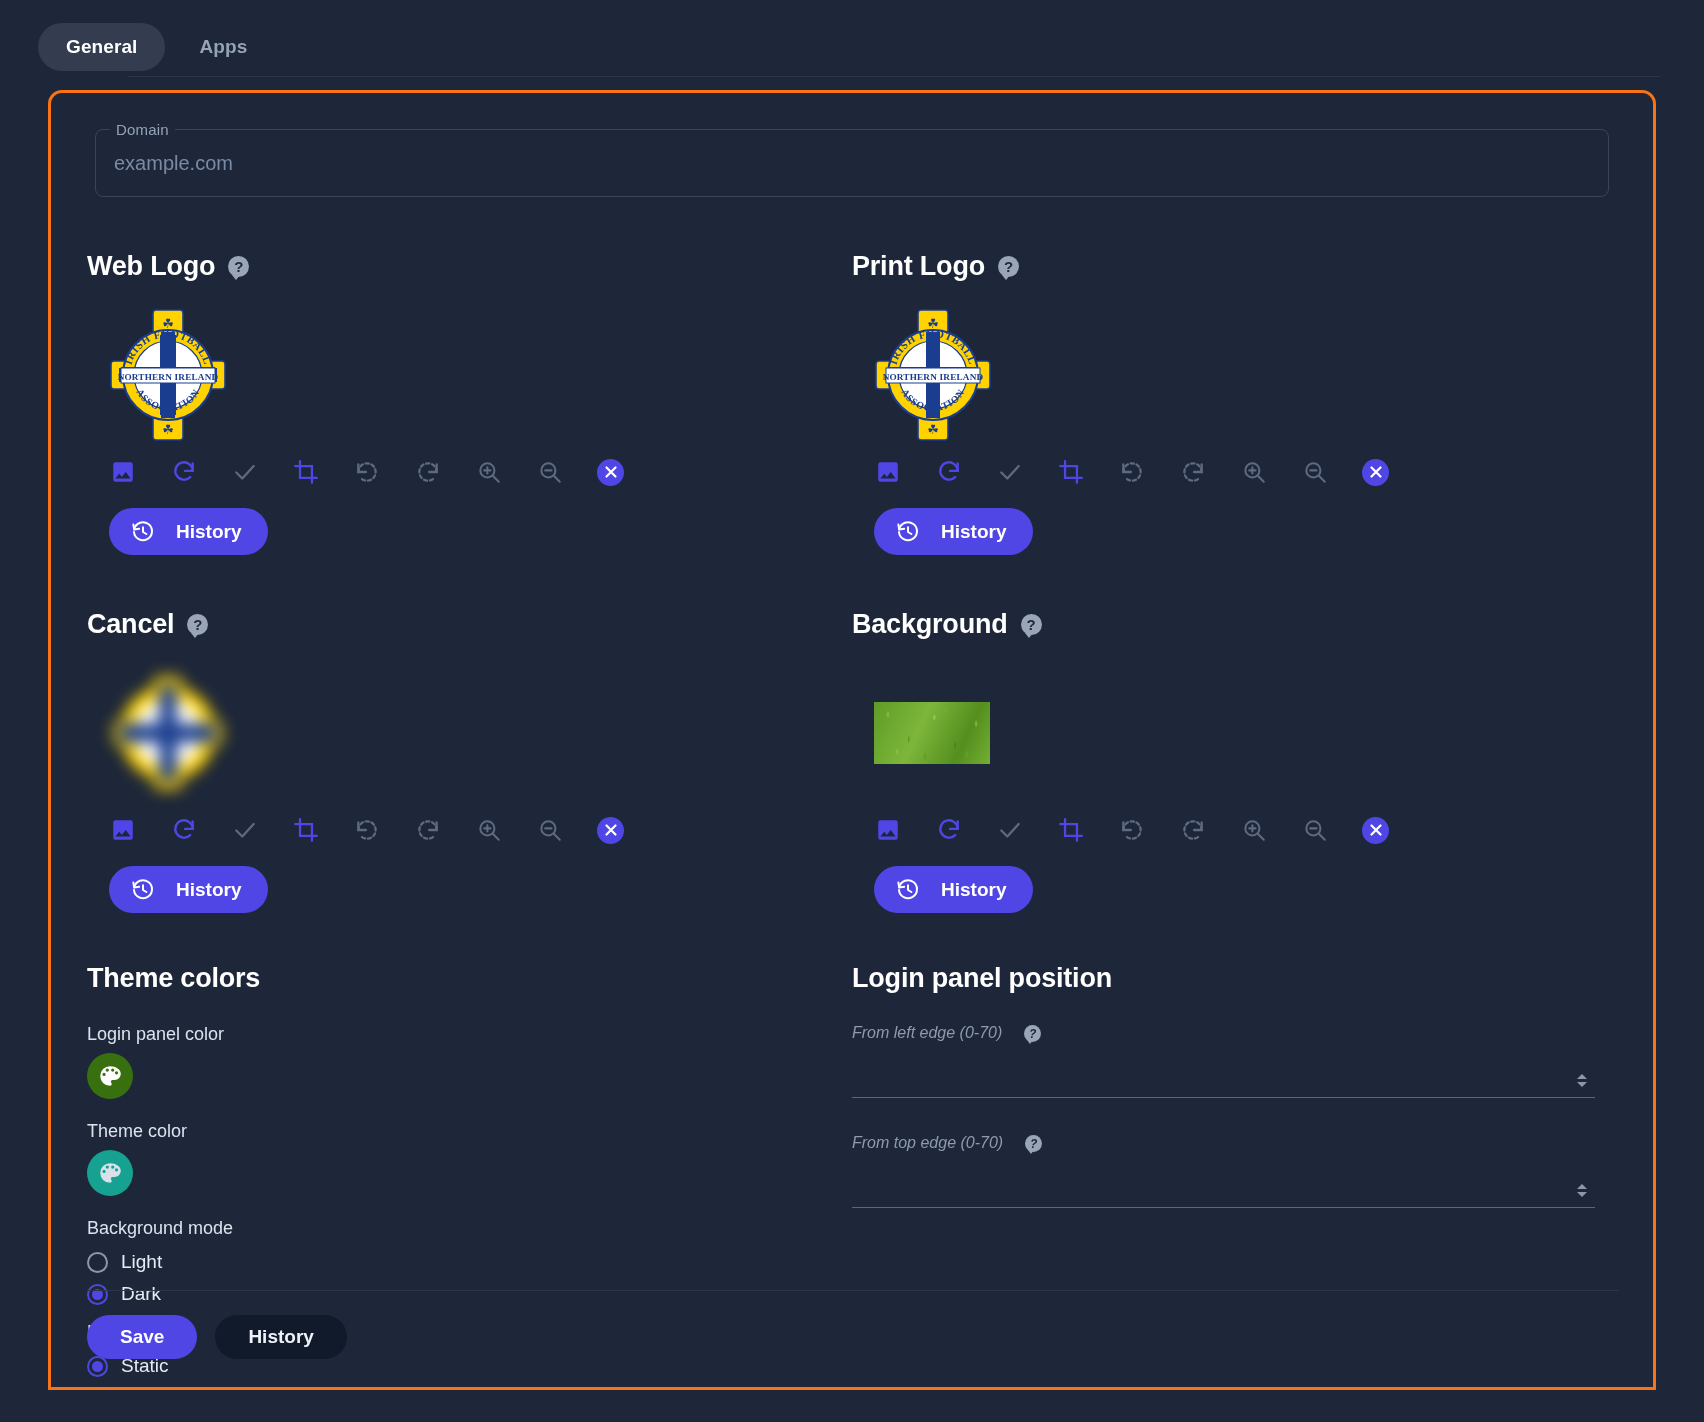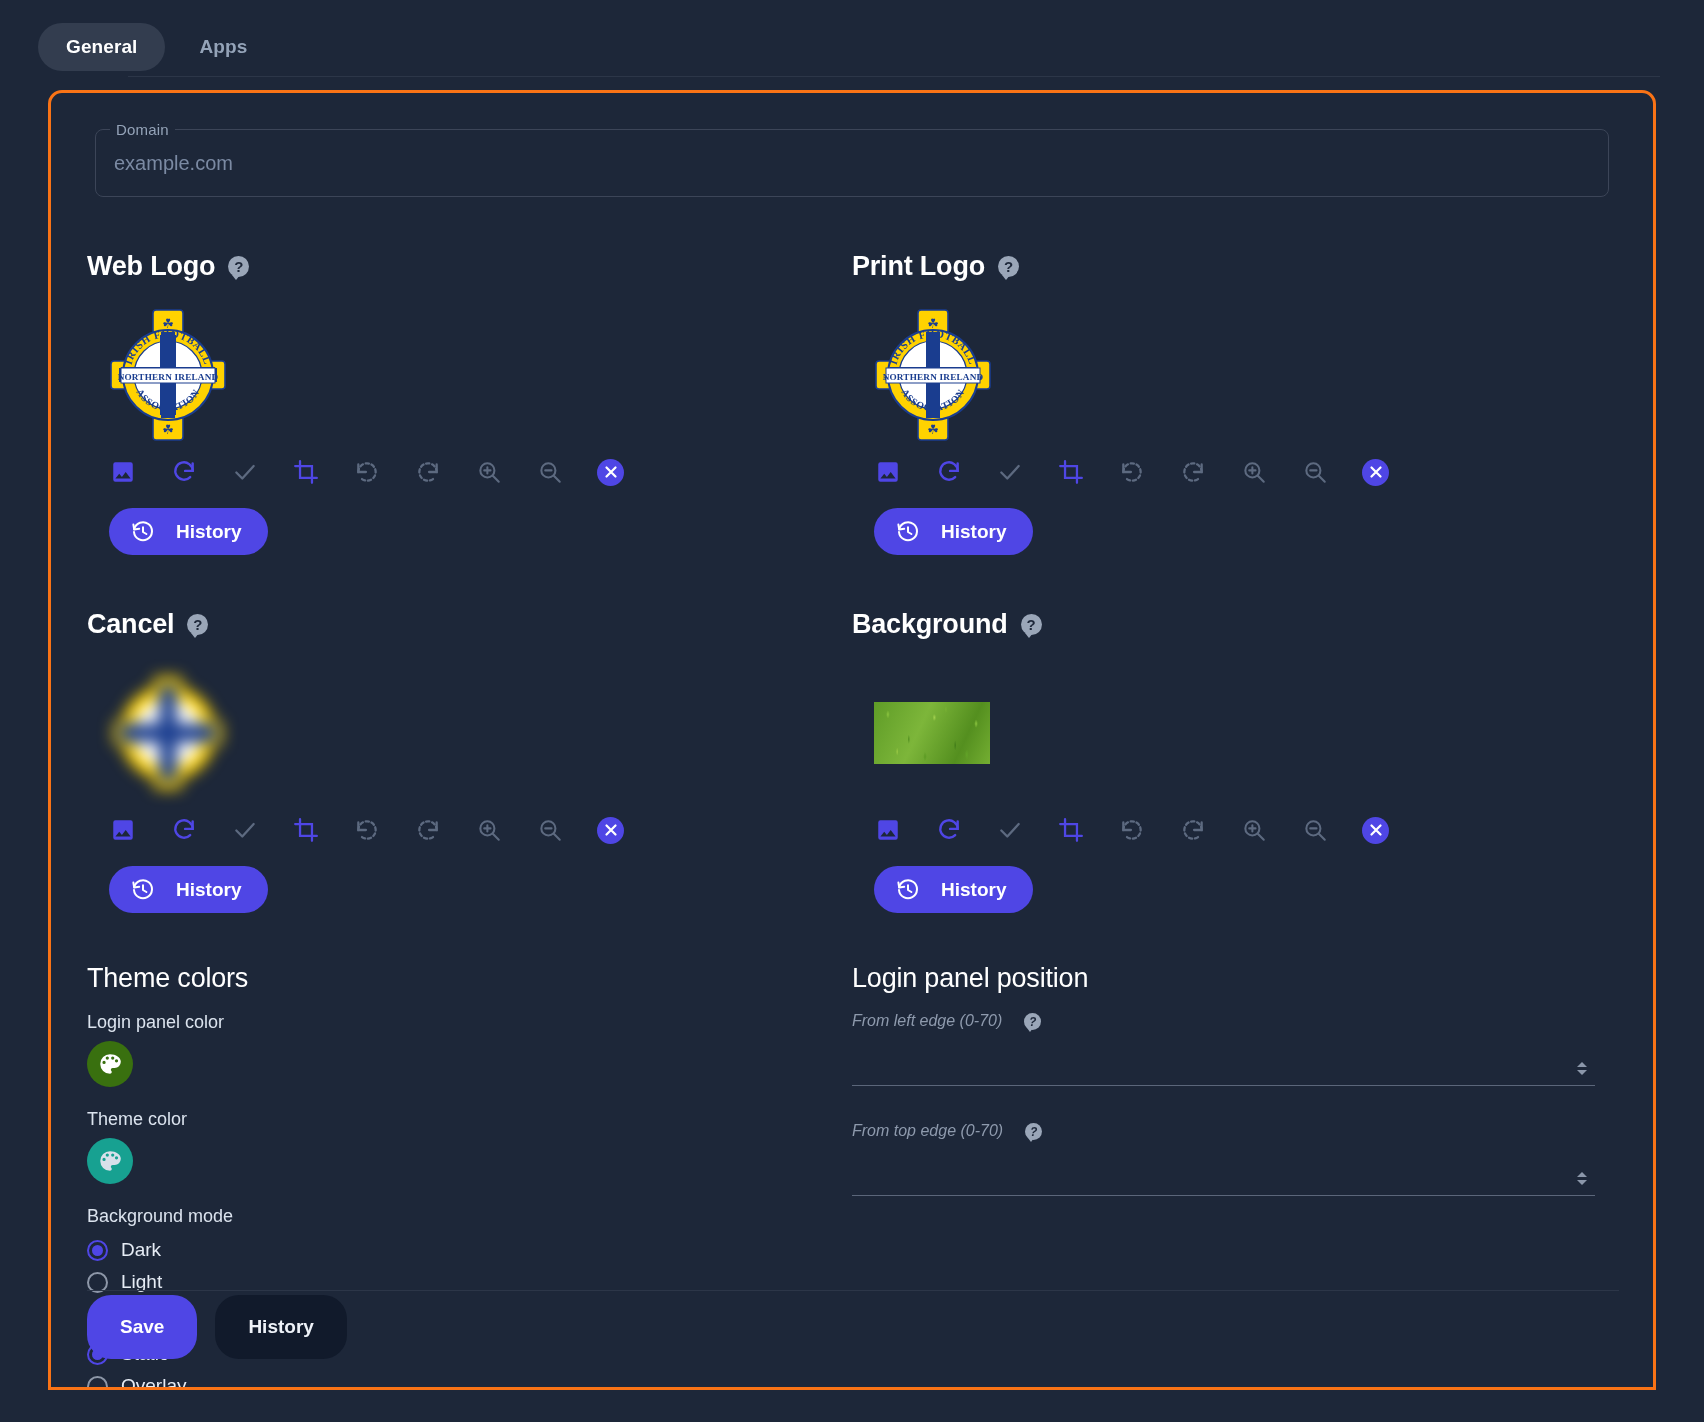--- a/index.html
+++ b/index.html
@@ -156,23 +156,23 @@
     border: none; border-radius: 26px;
     height: 47px; padding: 0 27px 0 22px;
     font-size: 19px; font-weight: 700;
     font-family: "Liberation Sans", sans-serif;
     cursor: pointer;
   }
   .history-btn svg { display: block; }
 
   
   .block-title {
-    font-size: 27px; font-weight: 400; color: #ffffff;
+    font-size: 27px; font-weight: 700; color: #ffffff;
     letter-spacing: -.2px;
-    margin-bottom: 18px;
+    margin-bottom: 30px;
   }
   .field-label { font-size: 18px; color: #dbe3ee; margin-bottom: 8px; }
   .swatch {
     width: 46px; height: 46px; border-radius: 50%;
     display: flex; align-items: center; justify-content: center;
     cursor: pointer; margin-bottom: 22px;
   }
   .palette-ico { width: 26px; height: 26px; display:block; }
 
   .group-label { font-size: 18px; color: #dbe3ee; margin: 6px 0 7px 0; }
@@ -223,21 +223,21 @@
   .footer-rule {
     position: absolute; left: 36px; bottom: 96px;
     width: 1532px; height: 1px; background: #2c3648;
   }
   .footer {
     position: absolute; left: 36px; bottom: 28px;
     display: flex; gap: 18px;
   }
   .btn {
     border: none; border-radius: 24px;
-    height: 64px; padding: 0 33px;
+    height: 44px; padding: 0 33px;
     font-size: 19px; font-weight: 700;
     font-family: "Liberation Sans", sans-serif;
     cursor: pointer;
   }
   .btn-save   { background: #4f46e5; color: #ffffff; }
   .btn-cancel { background: #111a2b; color: #eef2f8; }
 </style>
 </head>
 <body>
 
@@ -634,26 +634,26 @@
 
         <div class="field-label">Theme color</div>
         <div class="swatch" style="background:#17a191">
           <svg class="palette-ico" viewBox="0 0 24 24" fill="#d8e0ea">
             <path d="M12 3a9 9 0 0 0 0 18c.9 0 1.6-.7 1.6-1.6 0-.4-.2-.8-.4-1.1-.3-.3-.4-.7-.4-1.1 0-.9.7-1.6 1.6-1.6h1.9A5.7 5.7 0 0 0 22 10c0-3.9-4.5-7-10-7zm-5.5 9a1.5 1.5 0 1 1 0-3 1.5 1.5 0 0 1 0 3zm3-4a1.5 1.5 0 1 1 0-3 1.5 1.5 0 0 1 0 3zm5 0a1.5 1.5 0 1 1 0-3 1.5 1.5 0 0 1 0 3zm3.5 2.5a1.5 1.5 0 1 1 0-3 1.5 1.5 0 0 1 0 3z"></path>
           </svg>
         </div>
 
         <div class="group-label">Background mode</div>
         <label class="radio-row">
+          <span class="radio"></span>
+          <span class="radio-label">Light</span>
+        </label>
+        <label class="radio-row">
           <span class="radio checked"></span>
           <span class="radio-label">Dark</span>
-        </label>
-        <label class="radio-row">
-          <span class="radio"></span>
-          <span class="radio-label">Light</span>
         </label>
 
         <div class="group-label" style="margin-top:12px">Menu mode</div>
         <label class="radio-row">
           <span class="radio checked"></span>
           <span class="radio-label">Static</span>
         </label>
         <label class="radio-row">
           <span class="radio"></span>
           <span class="radio-label">Overlay</span>

